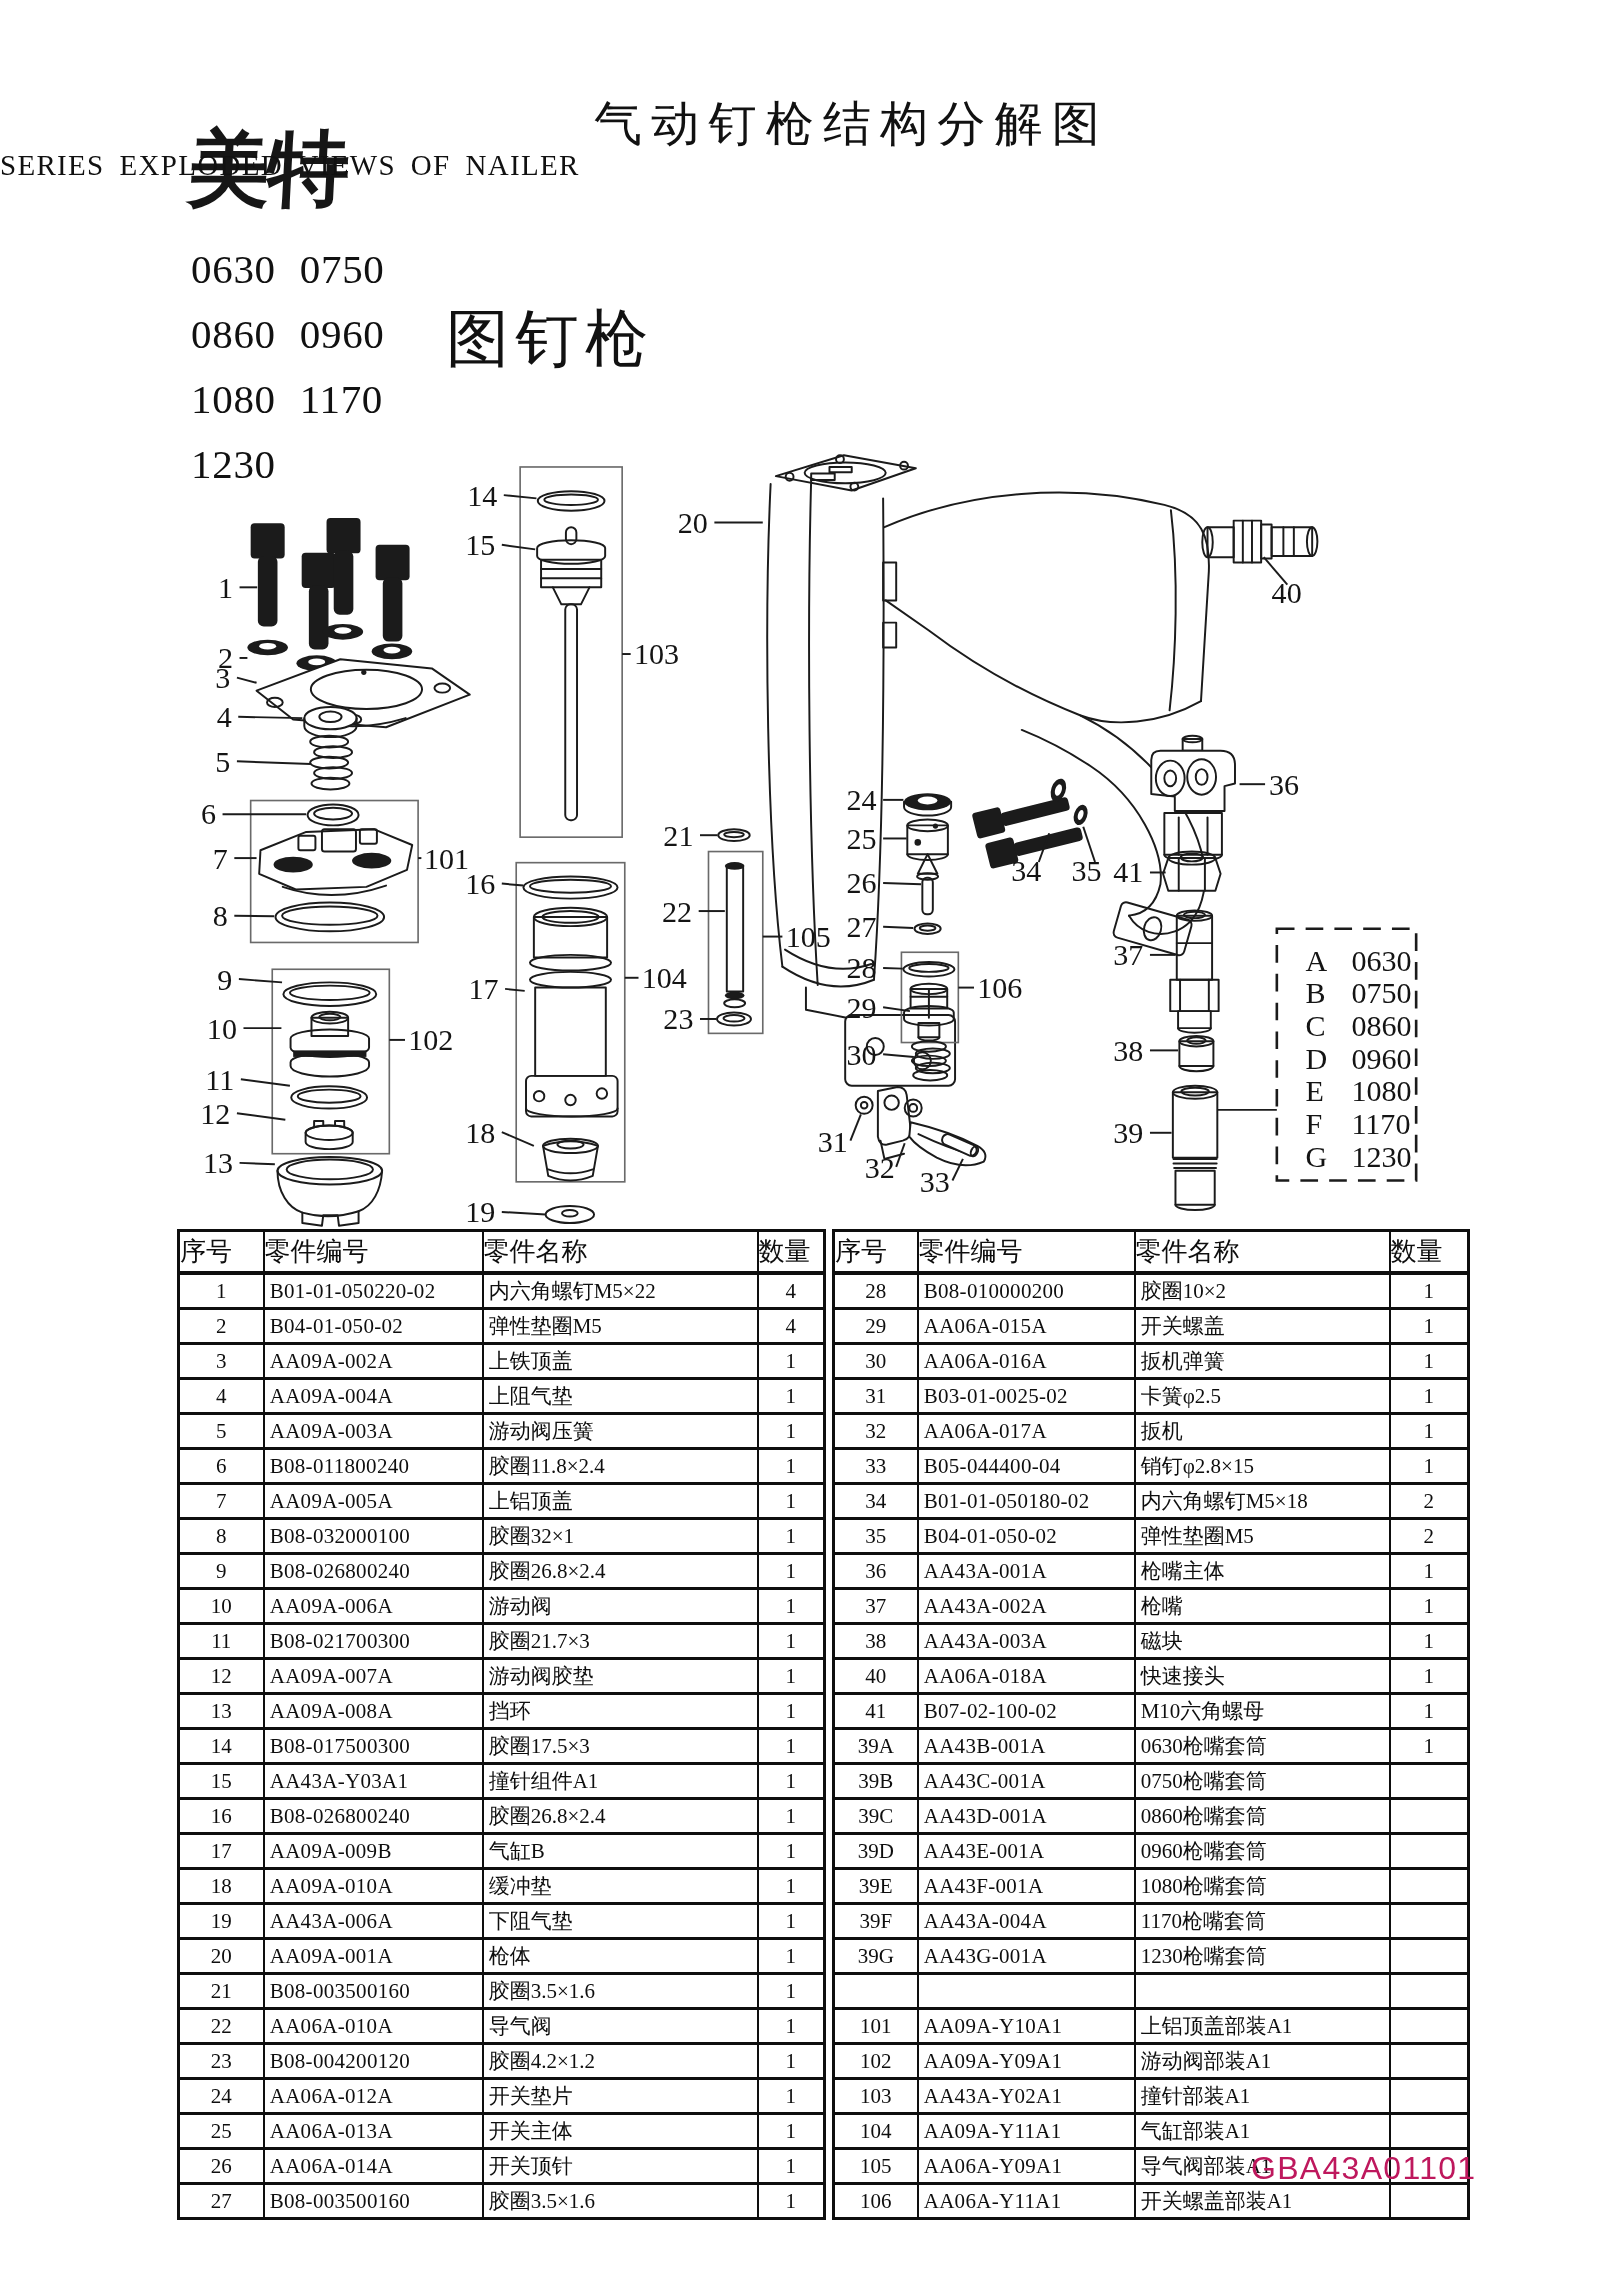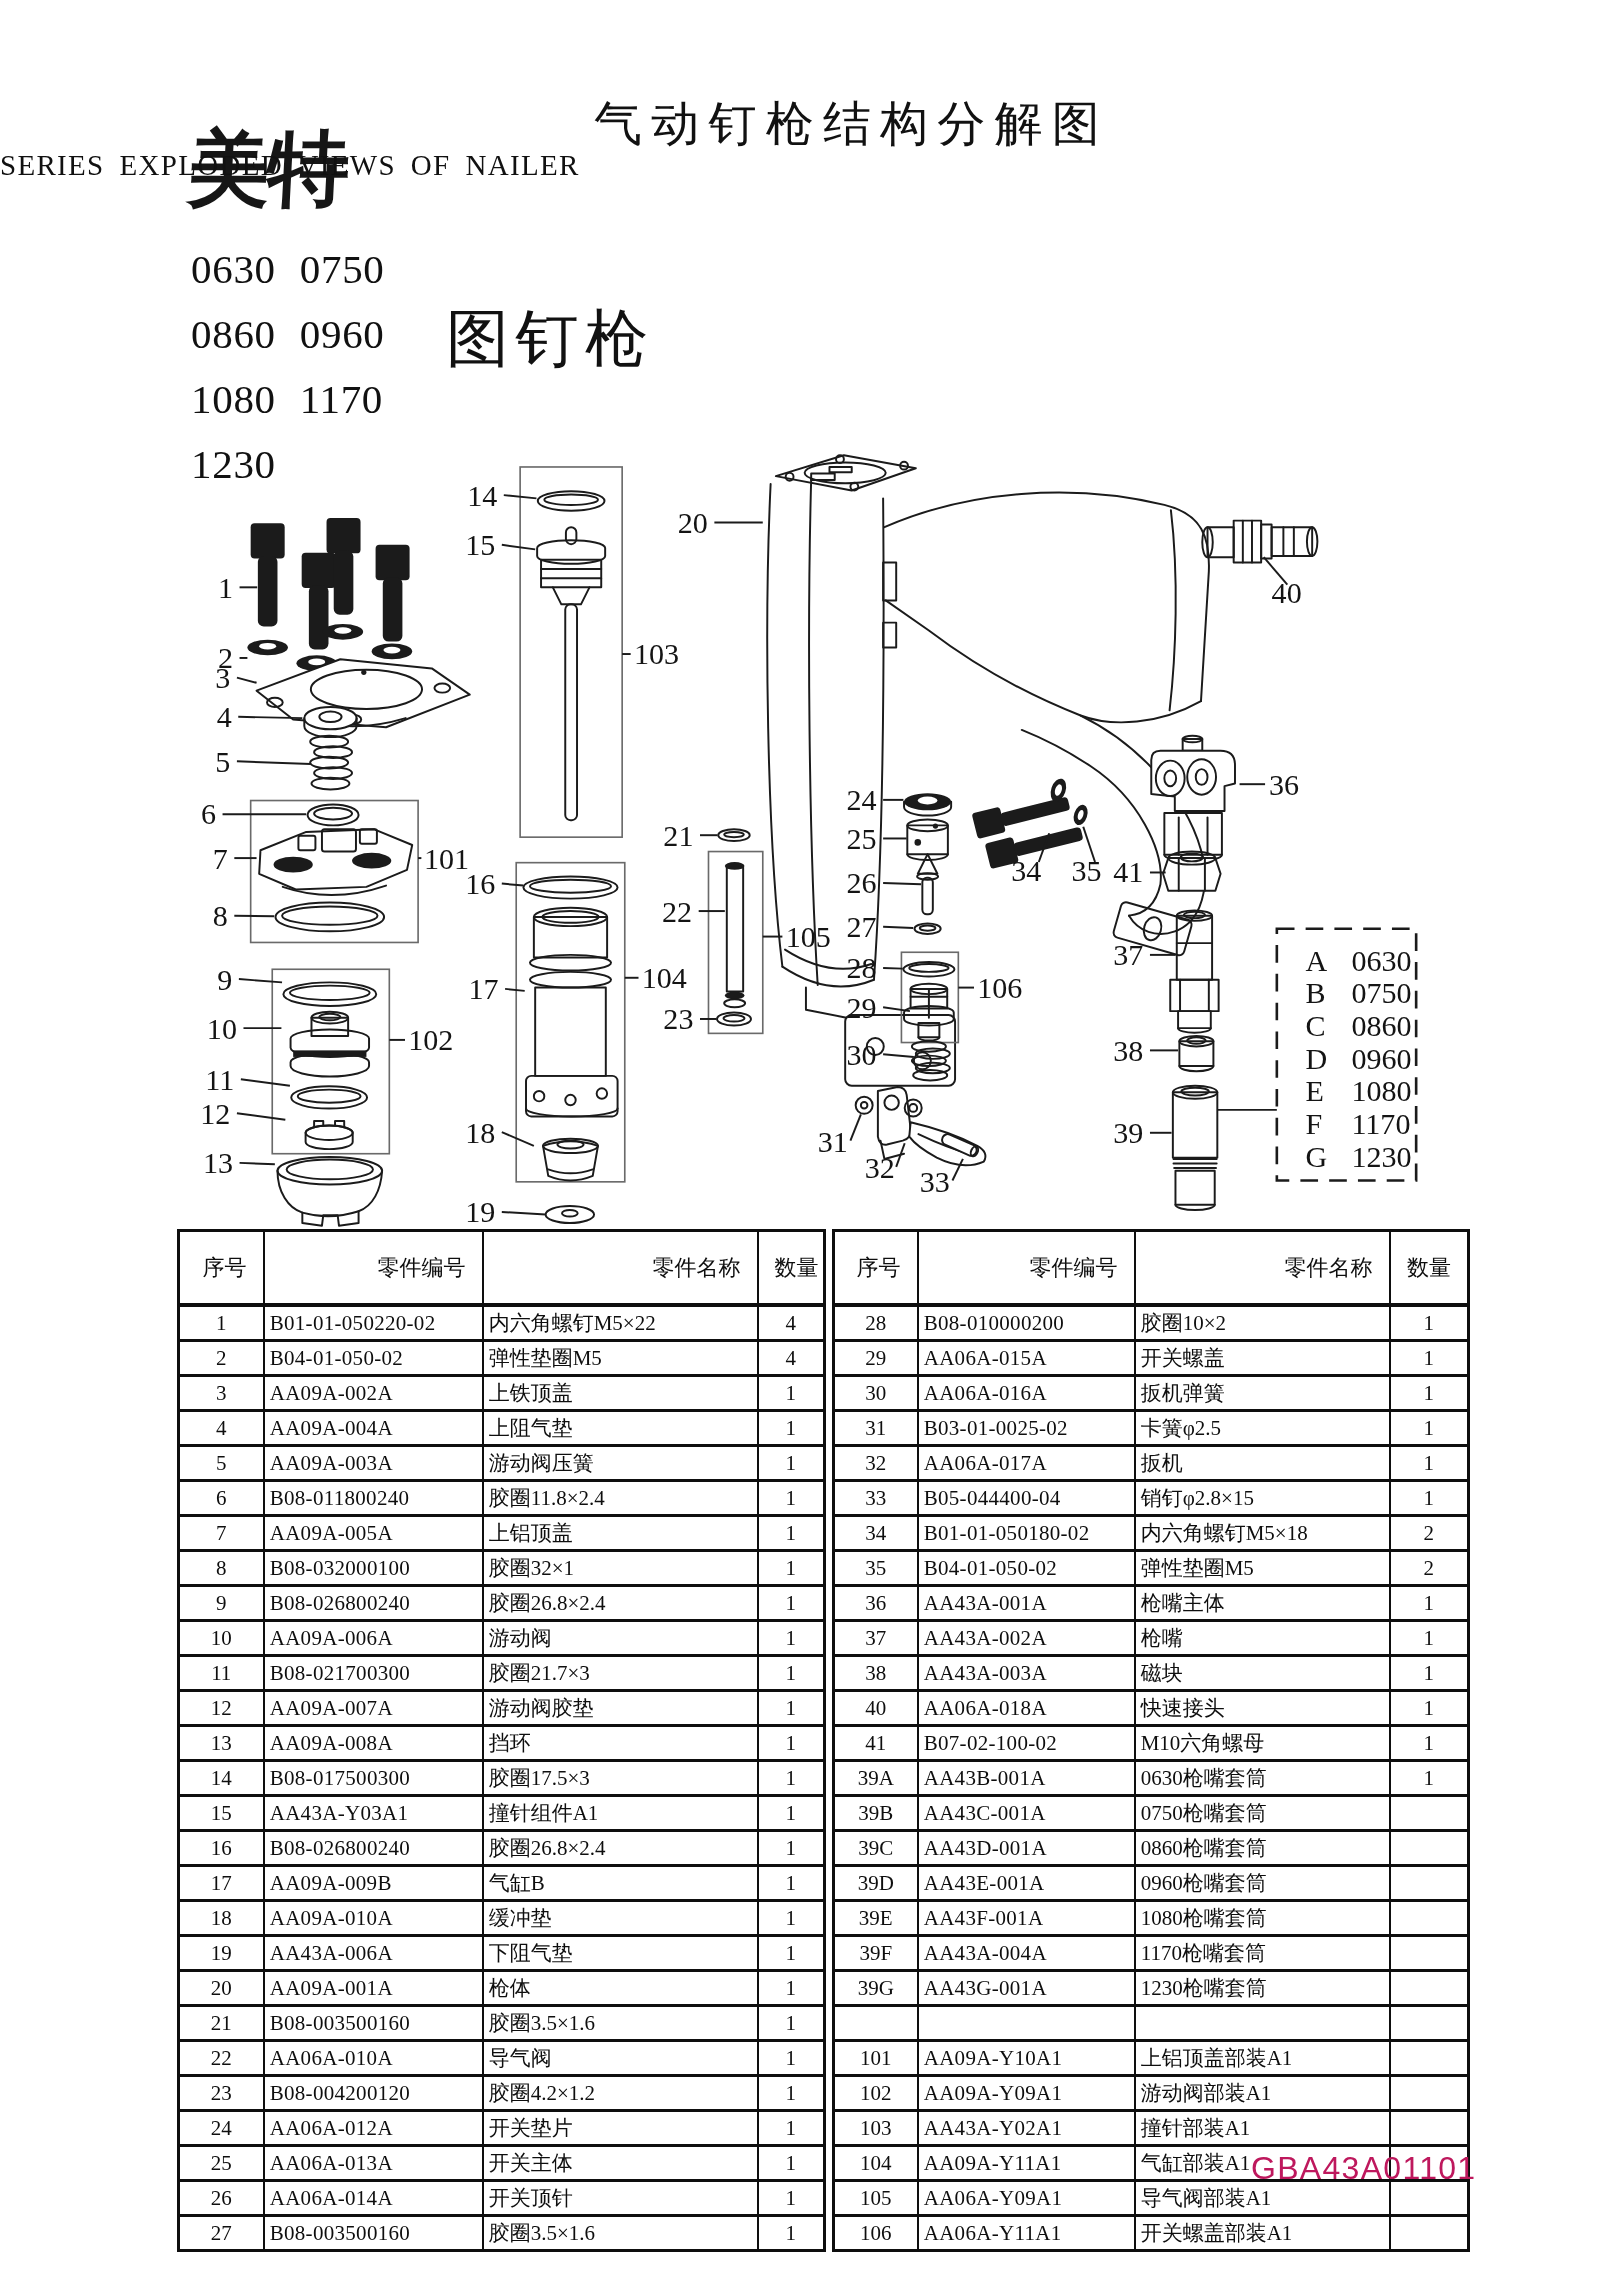--- a/index.html
+++ b/index.html
@@ -28,21 +28,21 @@
   .pbox{fill:none;stroke:#6a6a6a;stroke-width:2.5;}
   .dash{fill:none;stroke:#1b1b1b;stroke-width:4;stroke-dasharray:27 17;}
   .lead{stroke:#1b1b1b;stroke-width:3;fill:none;}
   text.ref{font-family:"Liberation Serif","DejaVu Serif",serif;font-size:46px;fill:#141414;}
   text.sz{font-family:"Liberation Serif","DejaVu Serif",serif;font-size:46px;fill:#141414;}
   
   .ptable{position:absolute;border-collapse:collapse;table-layout:fixed;
     font-size:21px;color:#0e0e0e;}
   .ptable td,.ptable th{border:2px solid #0e0e0e;border-top-width:3.3px;border-bottom-width:3.3px;
     padding:0 0 0 5.2px;height:32px;font-weight:normal;overflow:hidden;white-space:nowrap;}
-  .ptable tr.hd th{height:39px;text-align:right;padding:16px;border-bottom-width:4.6px;font-size:22px;}
+  .ptable tr.hd th{height:39px;text-align:left;padding:0;border-bottom-width:4.6px;font-size:26px;}
   .ptable{border:3.9px solid #0e0e0e;}
   .ptable td.c0,.ptable td.c3{text-align:center;padding:0;}
   .ptable td.c1{letter-spacing:0.3px;}
   #table-left{left:177px;top:1229px;width:646px;}
   #table-right{left:832px;top:1229px;width:635px;}
 </style>
 </head>
 <body>
 
 <div class="page">

